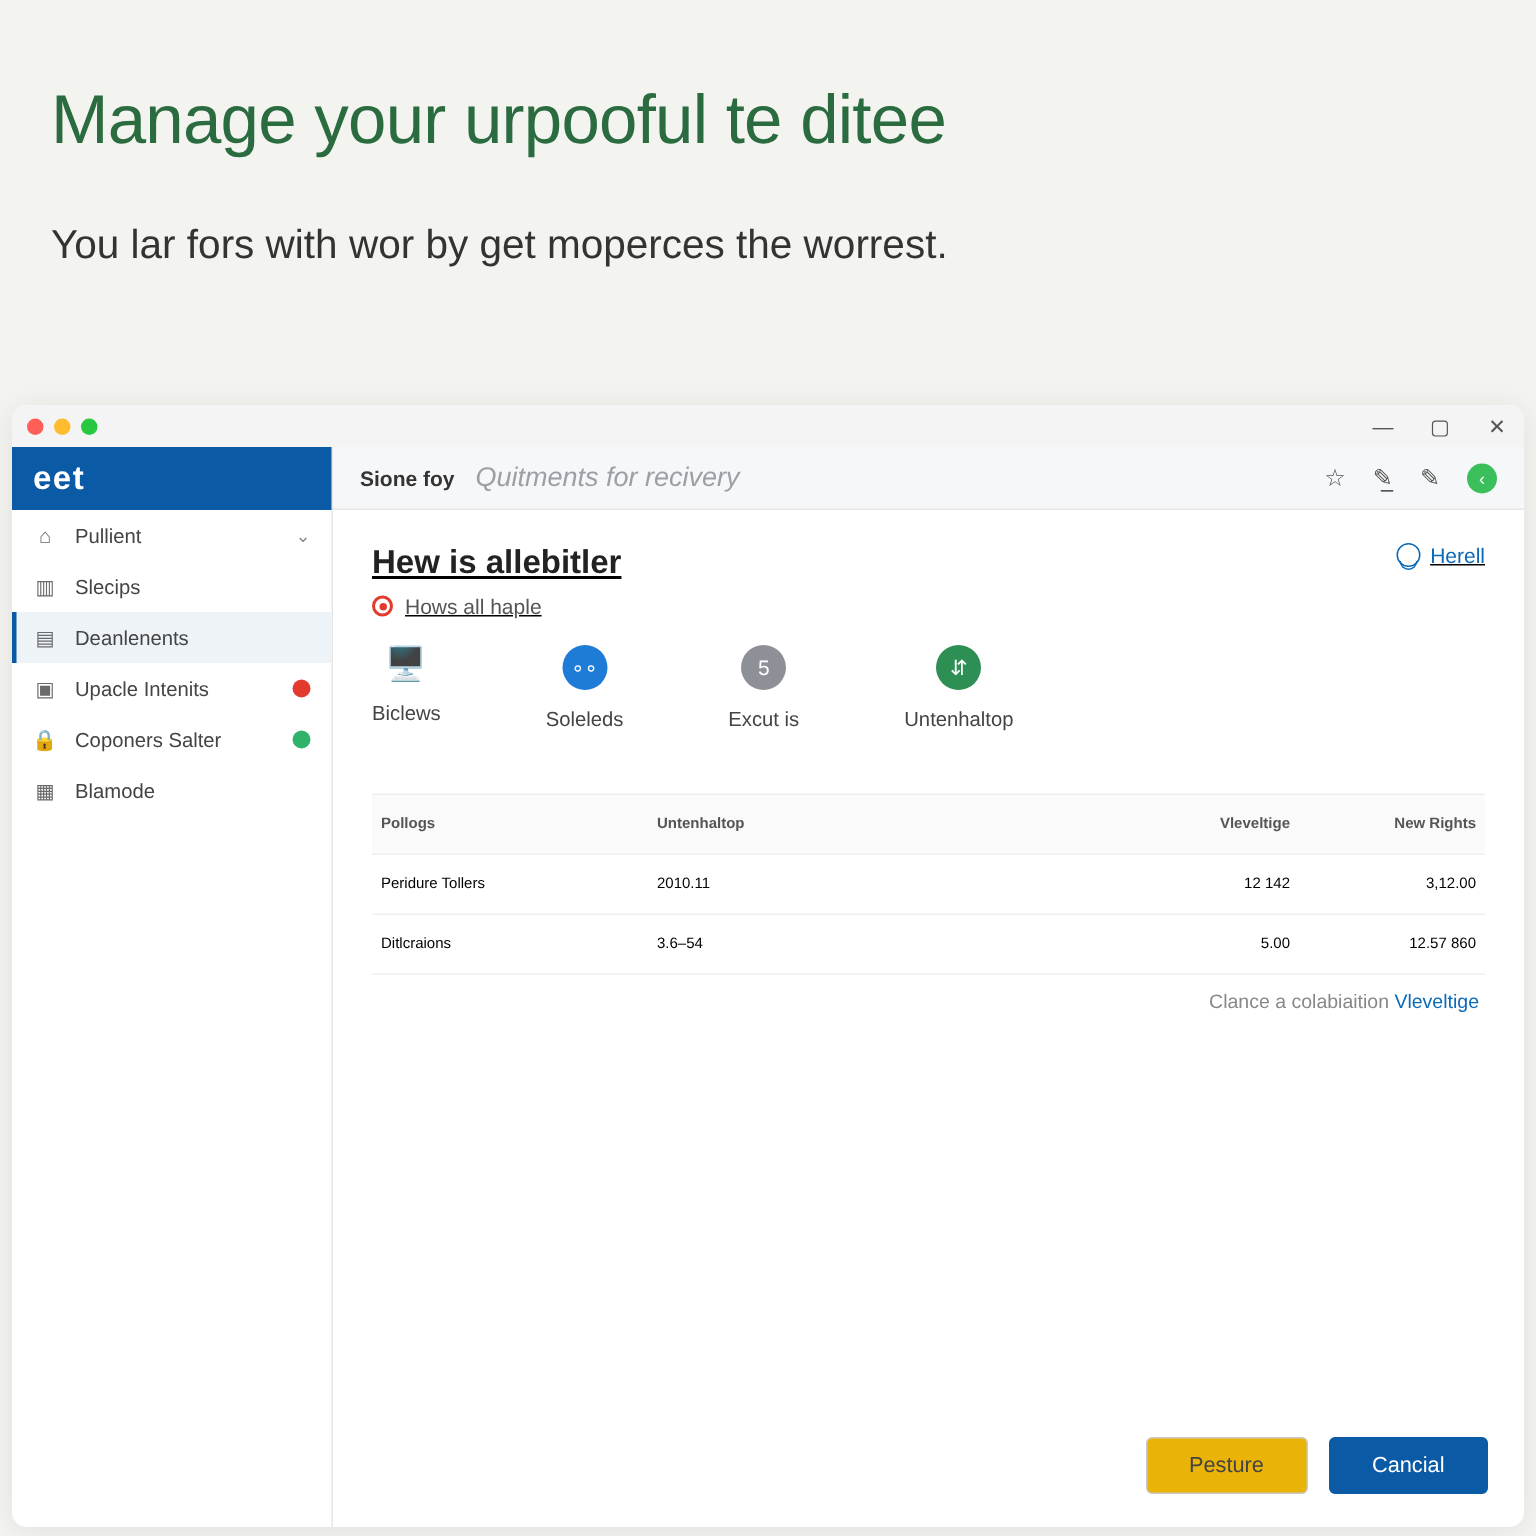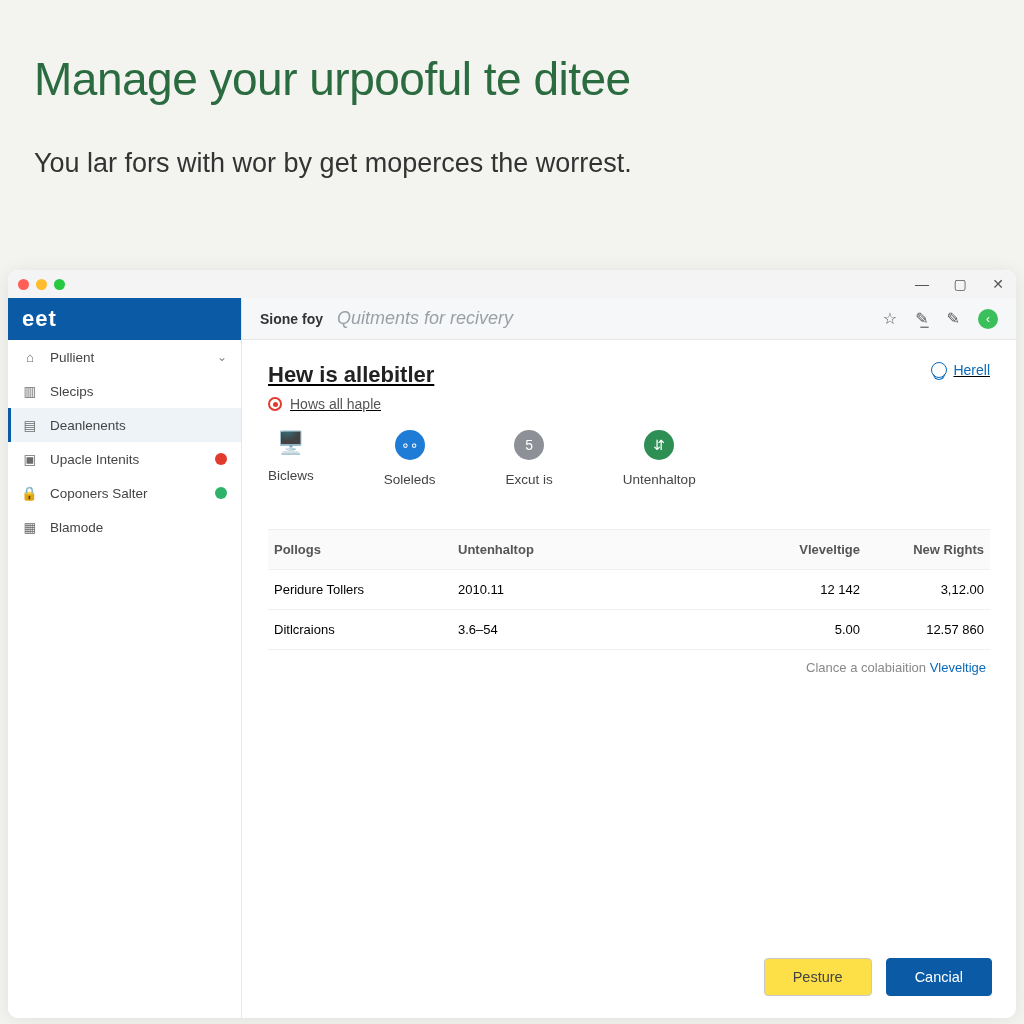--- a/index.html
+++ b/index.html
@@ -17,21 +17,21 @@
   .titlebar { height: 28px; background: #f4f4f4; display:flex; align-items:center; padding: 0 10px; border-top-left-radius:10px; border-top-right-radius:10px; }
   .traffic { display:flex; gap:7px; align-items:center; }
   .dot { width:11px; height:11px; border-radius:50%; }
   .dot.r{background:#ff5f57;} .dot.y{background:#febc2e;} .dot.g{background:#28c840;}
   .winbtns { margin-left:auto; display:flex; gap:22px; color:#555; font-size:14px; }
   .winbtns span { cursor:pointer; display:inline-flex; width:16px; justify-content:center; }
 
   .window-body { flex:1; display:flex; min-height:0; }
 
   
-  .sidebar { width: 234px; background:#fff; border-right:1px solid #e6e6e6; display:flex; flex-direction:column; }
+  .sidebar { width: 214px; background:#fff; border-right:1px solid #e6e6e6; display:flex; flex-direction:column; }
   .brandbar { background:#0a5aa6; color:#fff; height:42px; display:flex; align-items:center; padding:0 14px; font-weight:700; font-size:22px; letter-spacing:1px; font-family: "Segoe UI", sans-serif; }
   .nav { padding-top:0; }
   .nav-item { display:flex; align-items:center; gap:12px; height:34px; padding: 0 14px; font-size:13.5px; color:#444; cursor:pointer; position:relative; }
   .nav-item .ico { width:16px; display:inline-flex; justify-content:center; color:#6b6b6b; }
   .nav-item .chev { margin-left:auto; color:#888; font-size:12px; }
   .nav-item.active { background:#eef3f8; }
   .nav-item.active::before { content:""; position:absolute; left:0; top:0; bottom:0; width:3px; background:#0a5aa6; }
   .nav-item .badge { margin-left:auto; width:12px; height:12px; border-radius:50%; }
   .badge.red{background:#e23b2e;} .badge.green{background:#2fb36a;}
 
@@ -56,32 +56,32 @@
 
   .section-label { margin-top: 34px; font-size:15px; font-weight:600; color:#333; }
   .tiles { display:flex; gap:70px; margin-top:18px; }
   .tile { display:flex; flex-direction:column; align-items:center; gap:12px; cursor:pointer; }
   .tile .circ { width:30px; height:30px; border-radius:50%; display:flex; align-items:center; justify-content:center; color:#fff; font-size:14px; }
   .tile .lbl { font-size:13.5px; color:#444; }
   .c-blue{background:#1e7bd6;} .c-grey{background:#8d9096;} .c-green{background:#2e8f55;}
   .tile .plain-ico { font-size:22px; color:#4a7; }
 
   .table { margin-top: 42px; border-top:1px solid #eee; }
-  .trow { display:flex; align-items:center; height:40px; border-bottom:1px solid #f0f0f0; font-size:13px; }
+  .trow { display:flex; align-items:center; height:40px; border-bottom:1px solid #f0f0f0; font-size:10px; }
   .trow.head { color:#555; font-weight:600; background:#fafafa; }
   .trow .c1{ width:190px; padding-left:6px;}
   .trow .c2{ flex:1; }
   .trow .c3{ width:130px; text-align:right; }
   .trow .c4{ width:130px; text-align:right; padding-right:6px; }
   .table-footer { text-align:right; font-size:13px; color:#888; padding:10px 4px 0 0; }
   .table-footer a { color:#0a6ab8; text-decoration:none; cursor:pointer; }
 
   .footer { margin-top:auto; padding: 18px 24px 22px 0; display:flex; justify-content:flex-end; gap:14px; }
   .btn { height:38px; padding:0 28px; border-radius:4px; font-size:14.5px; cursor:pointer; display:inline-flex; align-items:center; }
-  .btn.secondary { background:#fde047; border:1px solid #c9c9c9; color:#444; }
+  .btn.secondary { background:#eab308; border:1px solid #c9c9c9; color:#444; }
   .btn.primary { background:#0a5aa6; border:1px solid #0a5aa6; color:#fff; }
 </style>
 </head>
 <body>
 
 <div class="hero">
   <div class="hero-title">Manage your urpooful te ditee</div>
   <div class="hero-tag">You lar fors with wor by get moperces the worrest.</div>
 </div>
 

